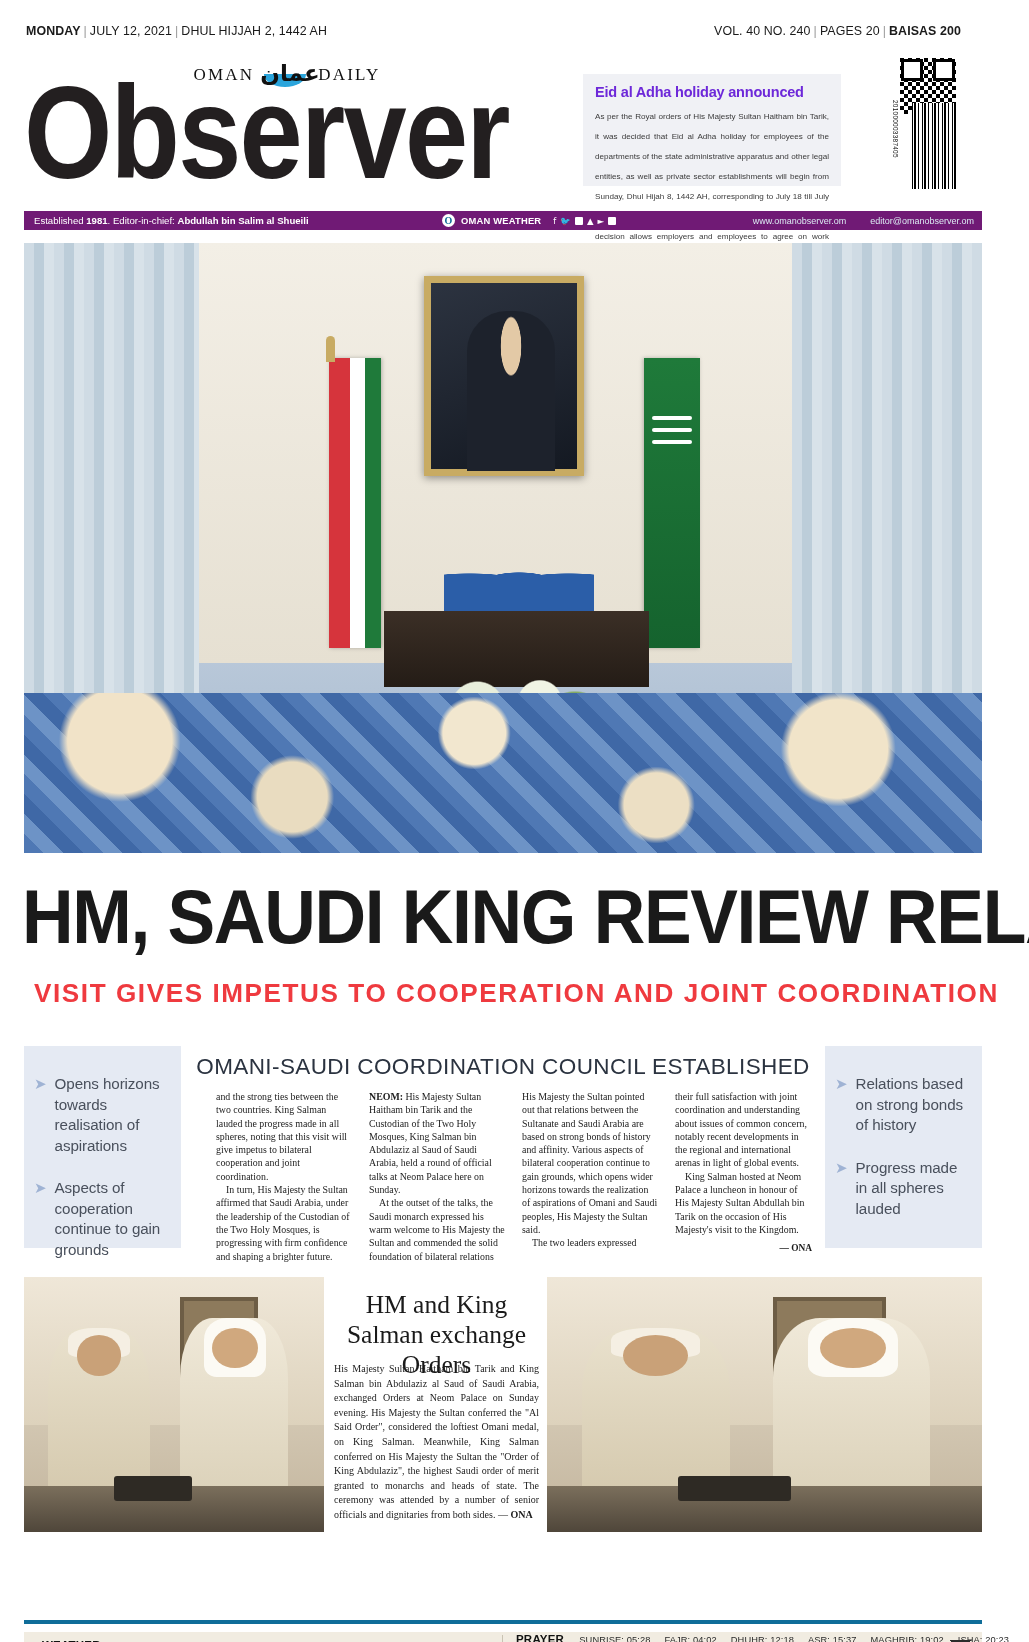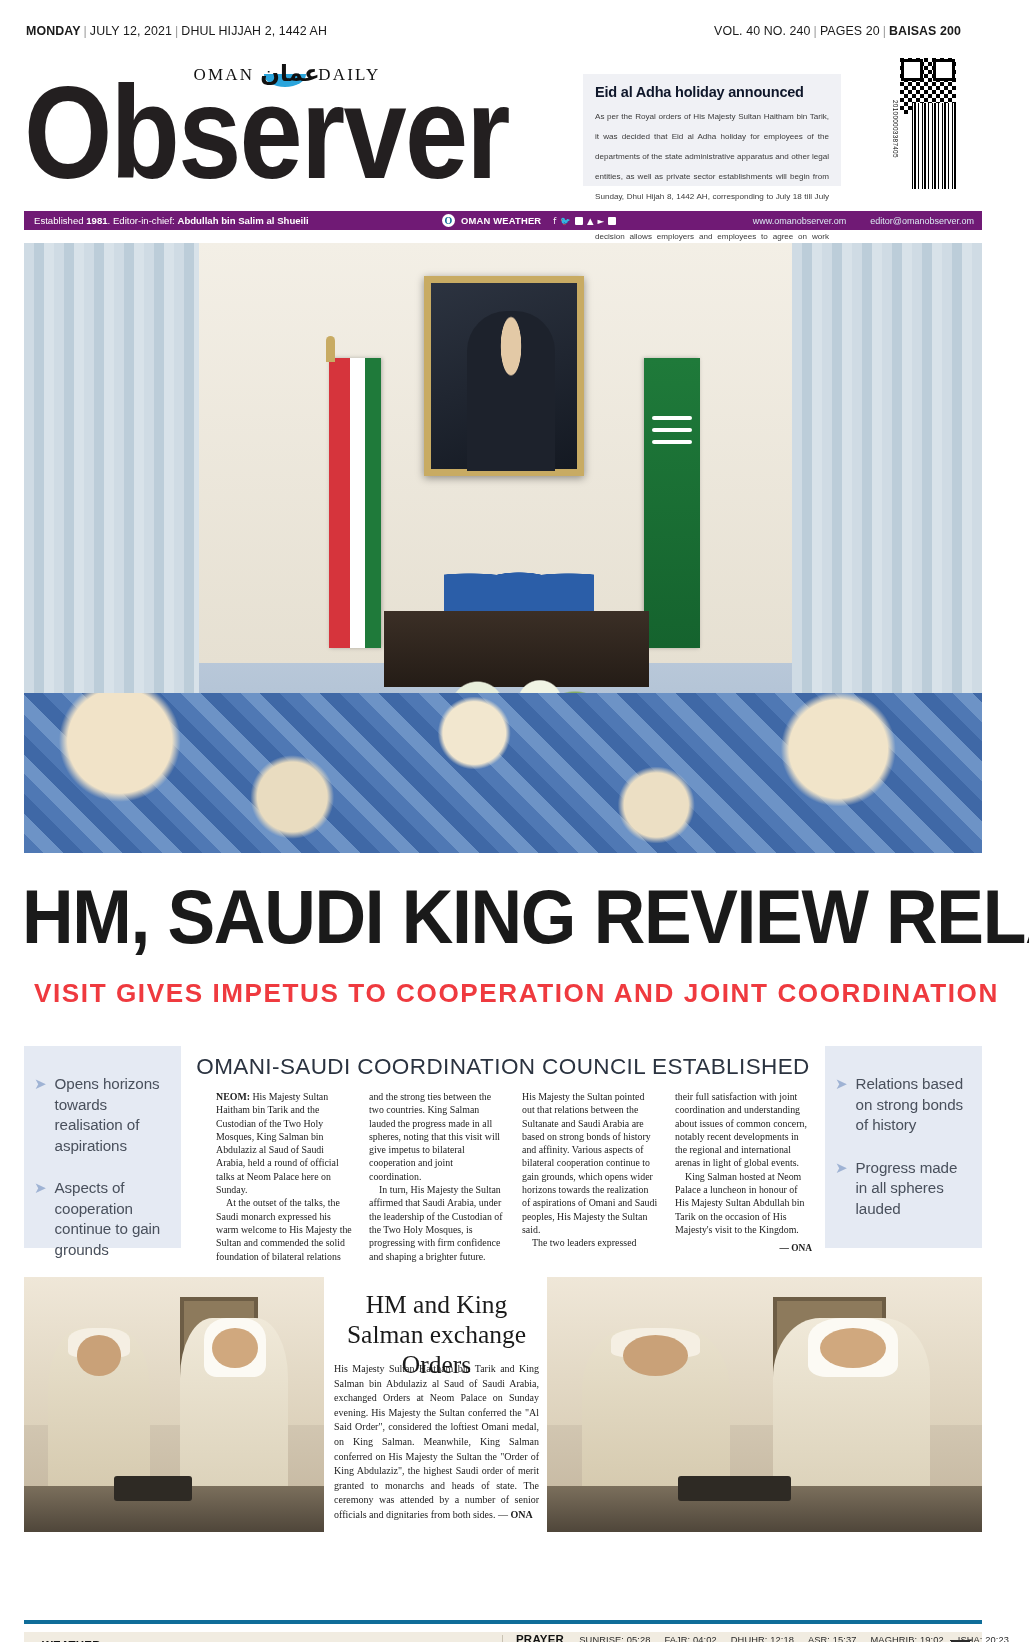--- a/index.html
+++ b/index.html
@@ -50,21 +50,21 @@
     letter-spacing: -2px; color: #231f20;
     transform: scaleX(0.86); transform-origin: left top;
   }
 
   
   .eidbox {
     position: absolute; left: 583px; top: 74px; width: 258px; height: 112px;
     background: #f0f1f5; padding: 10px 12px 8px 12px;
   }
   .eidbox h2 {
-    font-size: 14.5px; font-weight: bold; color: #0f172a;
+    font-size: 14.5px; font-weight: bold; color: #6d28d9;
     letter-spacing: -.2px; margin-bottom: 7px;
   }
   .eidbox p {
     font-size: 8.1px; line-height: 20px; color: #3a3a3a; text-align: justify;
   }
   .eidbox p b { font-weight: bold; color:#111; }
 
   
   .qr {
     position: absolute; left: 900px; top: 58px; width: 56px; height: 56px;
@@ -465,26 +465,26 @@
       <div class="bullet">
         <span class="chev">➤</span>
         <span class="txt">Aspects of cooperation continue to gain grounds</span>
       </div>
     </div>
 
     <div class="kicker">OMANI-SAUDI COORDINATION COUNCIL ESTABLISHED</div>
 
     <div class="cols">
       <div class="col">
+        <p class="first">and the strong ties between the two countries. King Salman lauded the progress made in all spheres, noting that this visit will give impetus to bilateral cooperation and joint coordination.</p>
+        <p>In turn, His Majesty the Sultan affirmed that Saudi Arabia, under the leadership of the Custodian of the Two Holy Mosques, is progressing with firm confidence and shaping a brighter future.</p>
+      </div>
+      <div class="col">
         <p class="first"><b>NEOM:</b><span> His Majesty Sultan Haitham bin Tarik and the Custodian of the Two Holy Mosques, King Salman bin Abdulaziz al Saud of Saudi Arabia, held a round of official talks at Neom Palace here on Sunday.</span></p>
         <p>At the outset of the talks, the Saudi monarch expressed his warm welcome to His Majesty the Sultan and commended the solid foundation of bilateral relations</p>
-      </div>
-      <div class="col">
-        <p class="first">and the strong ties between the two countries. King Salman lauded the progress made in all spheres, noting that this visit will give impetus to bilateral cooperation and joint coordination.</p>
-        <p>In turn, His Majesty the Sultan affirmed that Saudi Arabia, under the leadership of the Custodian of the Two Holy Mosques, is progressing with firm confidence and shaping a brighter future.</p>
       </div>
       <div class="col">
         <p class="first">His Majesty the Sultan pointed out that relations between the Sultanate and Saudi Arabia are based on strong bonds of history and affinity. Various aspects of bilateral cooperation continue to gain grounds, which opens wider horizons towards the realization of aspirations of Omani and Saudi peoples, His Majesty the Sultan said.</p>
         <p>The two leaders expressed</p>
       </div>
       <div class="col">
         <p class="first">their full satisfaction with joint coordination and understanding about issues of common concern, notably recent developments in the regional and international arenas in light of global events.</p>
         <p>King Salman hosted at Neom Palace a luncheon in honour of His Majesty Sultan Abdullah bin Tarik on the occasion of His Majesty's visit to the Kingdom.</p>
         <p class="credit">— ONA</p>
       </div>

